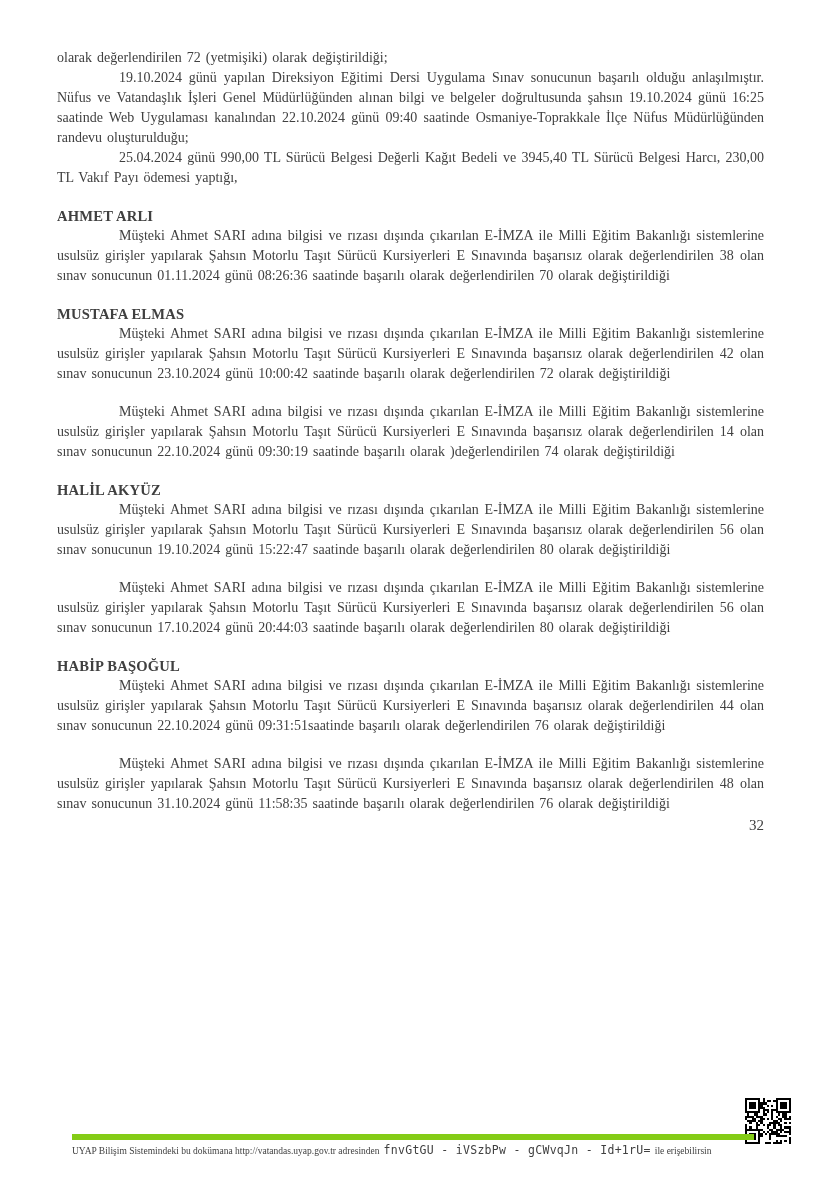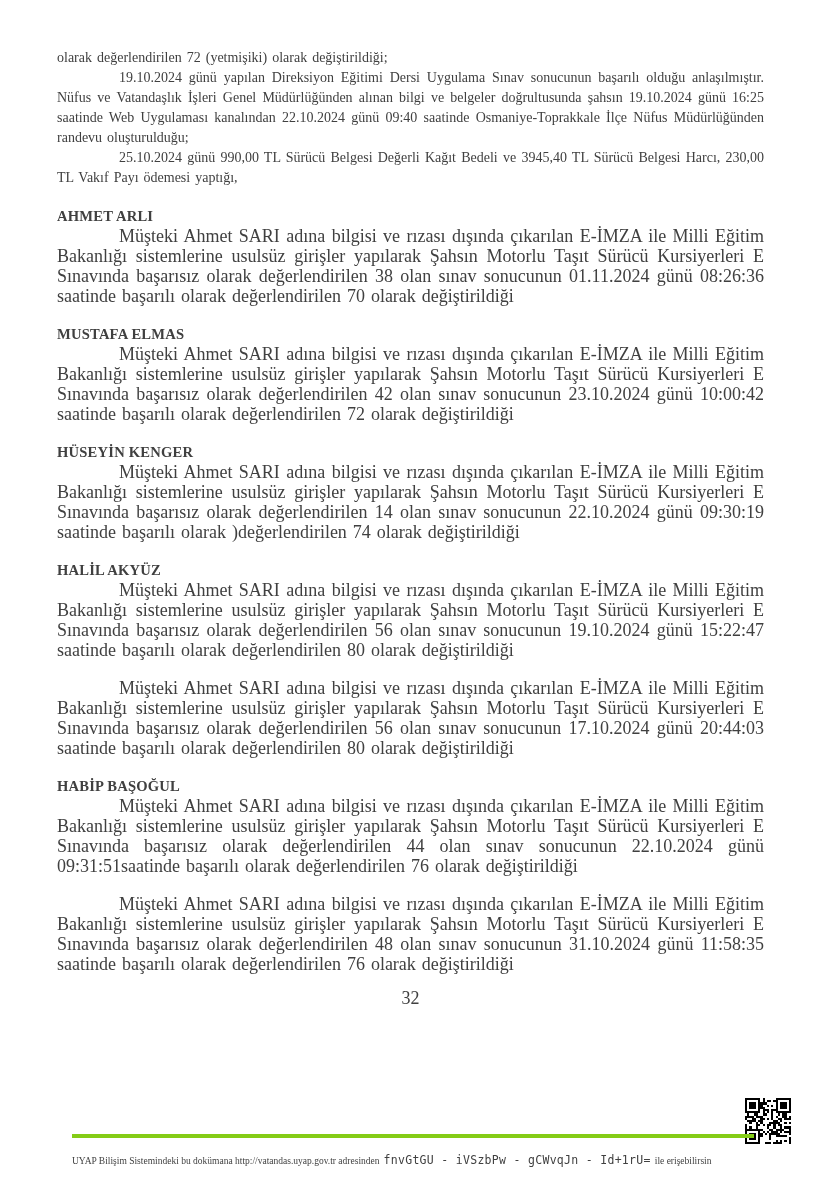--- a/index.html
+++ b/index.html
@@ -38,52 +38,52 @@
   }
   .section h3 {
     margin: 0;
     font-size: 14.6px;
     line-height: 20px;
     font-weight: bold;
     letter-spacing: 0.2px;
   }
   .section p {
     margin: 0;
-    font-size: 18px;
+    font-size: 14px;
     line-height: 20px;
     text-align: justify;
     text-align-last: left;
     word-spacing: 1.5px;
     text-indent: 62px;
   }
   .page-number {
-    margin-top: 14px;
-    text-align: center;
-    font-size: 18px;
+    margin-top: 1px;
+    text-align: right;
+    font-size: 15px;
     line-height: 20px;
   }
   .qr {
     position: absolute;
     left: 745px;
     top: 1098px;
     width: 46px;
     height: 46px;
     display: grid;
     grid-template-columns: repeat(21, 1fr);
     grid-template-rows: repeat(21, 1fr);
     background: #ffffff;
   }
   .qr .m { background: #000000; }
   .footer {
     position: absolute;
     left: 72px;
     top: 1134px;
     width: 682px;
-    border-top: 4px solid #84cc16;
-    padding-top: 12px;
+    border-top: 6px solid #84cc16;
+    padding-top: 0;
     white-space: nowrap;
   }
   .footer .plain {
     font-family: "Liberation Serif", serif;
     font-size: 9.5px;
   }
   .footer .code {
     font-family: "DejaVu Sans Mono", monospace;
     font-size: 11.5px;
     letter-spacing: 0.3px;
@@ -91,35 +91,34 @@
 </style>
 </head>
 <body>
 
 <div class="page">
   <div class="content">
 
     <div class="body-text">
       <p>olarak değerlendirilen 72 (yetmişiki) olarak değiştirildiği;</p>
       <p class="indent">19.10.2024 günü yapılan Direksiyon Eğitimi Dersi Uygulama Sınav sonucunun başarılı olduğu anlaşılmıştır. Nüfus ve Vatandaşlık İşleri Genel Müdürlüğünden alınan bilgi ve belgeler doğrultusunda şahsın 19.10.2024 günü 16:25 saatinde Web Uygulaması kanalından 22.10.2024 günü 09:40 saatinde Osmaniye-Toprakkale İlçe Nüfus Müdürlüğünden randevu oluşturulduğu;</p>
-      <p class="indent">25.10.2024 günü 990,00 TL Sürücü Belgesi Değerli Kağıt Bedeli ve 3945,40 TL Sürücü Belgesi Harcı, 230,00 TL Vakıf Payı ödemesi yaptığı,</p>
+      <p class="indent">25.04.2024 günü 990,00 TL Sürücü Belgesi Değerli Kağıt Bedeli ve 3945,40 TL Sürücü Belgesi Harcı, 230,00 TL Vakıf Payı ödemesi yaptığı,</p>
     </div>
 
     <div class="section">
       <h3>AHMET ARLI</h3>
       <p>Müşteki Ahmet SARI adına bilgisi ve rızası dışında çıkarılan E-İMZA ile Milli Eğitim Bakanlığı sistemlerine usulsüz girişler yapılarak Şahsın Motorlu Taşıt Sürücü Kursiyerleri E Sınavında başarısız olarak değerlendirilen 38 olan sınav sonucunun 01.11.2024 günü 08:26:36 saatinde başarılı olarak değerlendirilen 70  olarak değiştirildiği</p>
     </div>
 
     <div class="section">
       <h3>MUSTAFA ELMAS</h3>
       <p>Müşteki Ahmet SARI adına bilgisi ve rızası dışında çıkarılan E-İMZA ile Milli Eğitim Bakanlığı sistemlerine usulsüz girişler yapılarak Şahsın Motorlu Taşıt Sürücü Kursiyerleri E Sınavında başarısız olarak değerlendirilen 42 olan sınav sonucunun 23.10.2024 günü 10:00:42 saatinde başarılı olarak değerlendirilen 72 olarak değiştirildiği</p>
     </div>
 
     <div class="section">
-      <h3>HÜSEYİN KENGER</h3>
       <p>Müşteki Ahmet SARI adına bilgisi ve rızası dışında çıkarılan E-İMZA ile Milli Eğitim Bakanlığı sistemlerine usulsüz girişler yapılarak Şahsın Motorlu Taşıt Sürücü Kursiyerleri E Sınavında başarısız olarak değerlendirilen 14  olan sınav sonucunun 22.10.2024 günü 09:30:19 saatinde başarılı olarak )değerlendirilen 74  olarak değiştirildiği</p>
     </div>
 
     <div class="section">
       <h3>HALİL AKYÜZ</h3>
       <p>Müşteki Ahmet SARI adına bilgisi ve rızası dışında çıkarılan E-İMZA ile Milli Eğitim Bakanlığı sistemlerine usulsüz girişler yapılarak Şahsın Motorlu Taşıt Sürücü Kursiyerleri E Sınavında başarısız olarak değerlendirilen 56 olan sınav sonucunun 19.10.2024 günü 15:22:47 saatinde başarılı olarak değerlendirilen 80 olarak değiştirildiği</p>
     </div>
 
     <div class="section">
       <p>Müşteki Ahmet SARI adına bilgisi ve rızası dışında çıkarılan E-İMZA ile Milli Eğitim Bakanlığı sistemlerine usulsüz girişler yapılarak Şahsın Motorlu Taşıt Sürücü Kursiyerleri E Sınavında başarısız olarak değerlendirilen 56 olan sınav sonucunun 17.10.2024 günü 20:44:03 saatinde başarılı olarak  değerlendirilen 80 olarak değiştirildiği</p>

